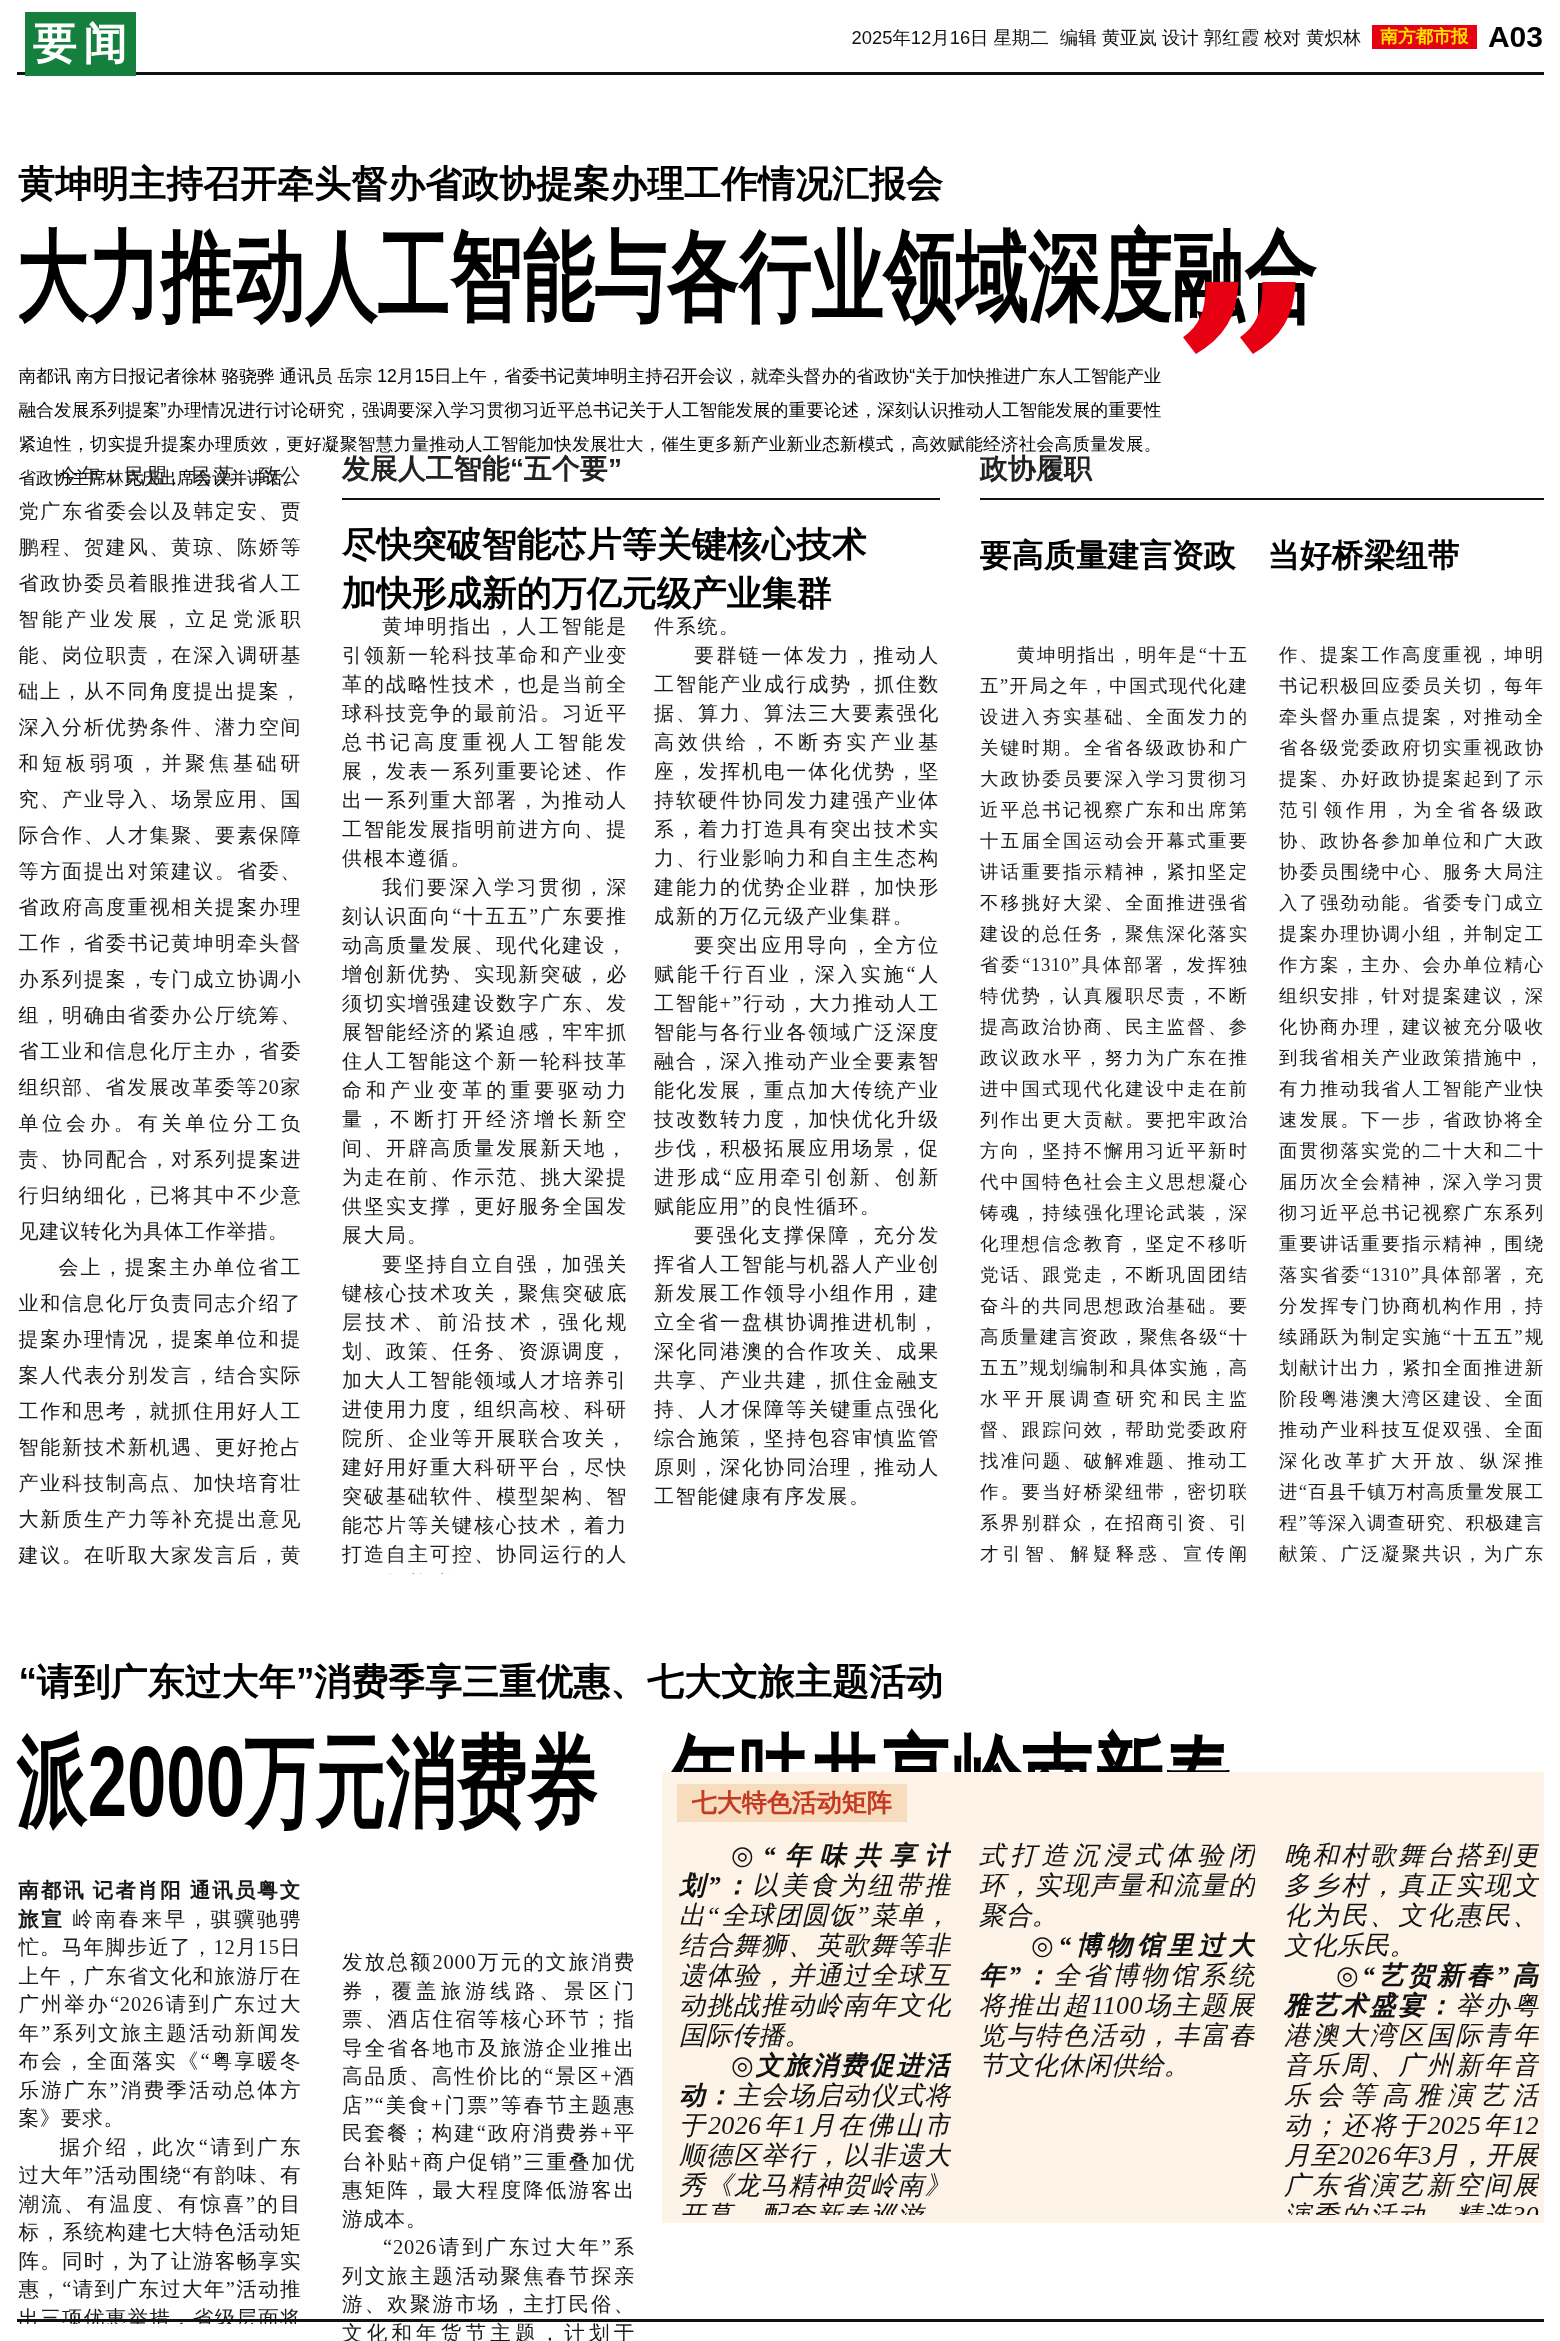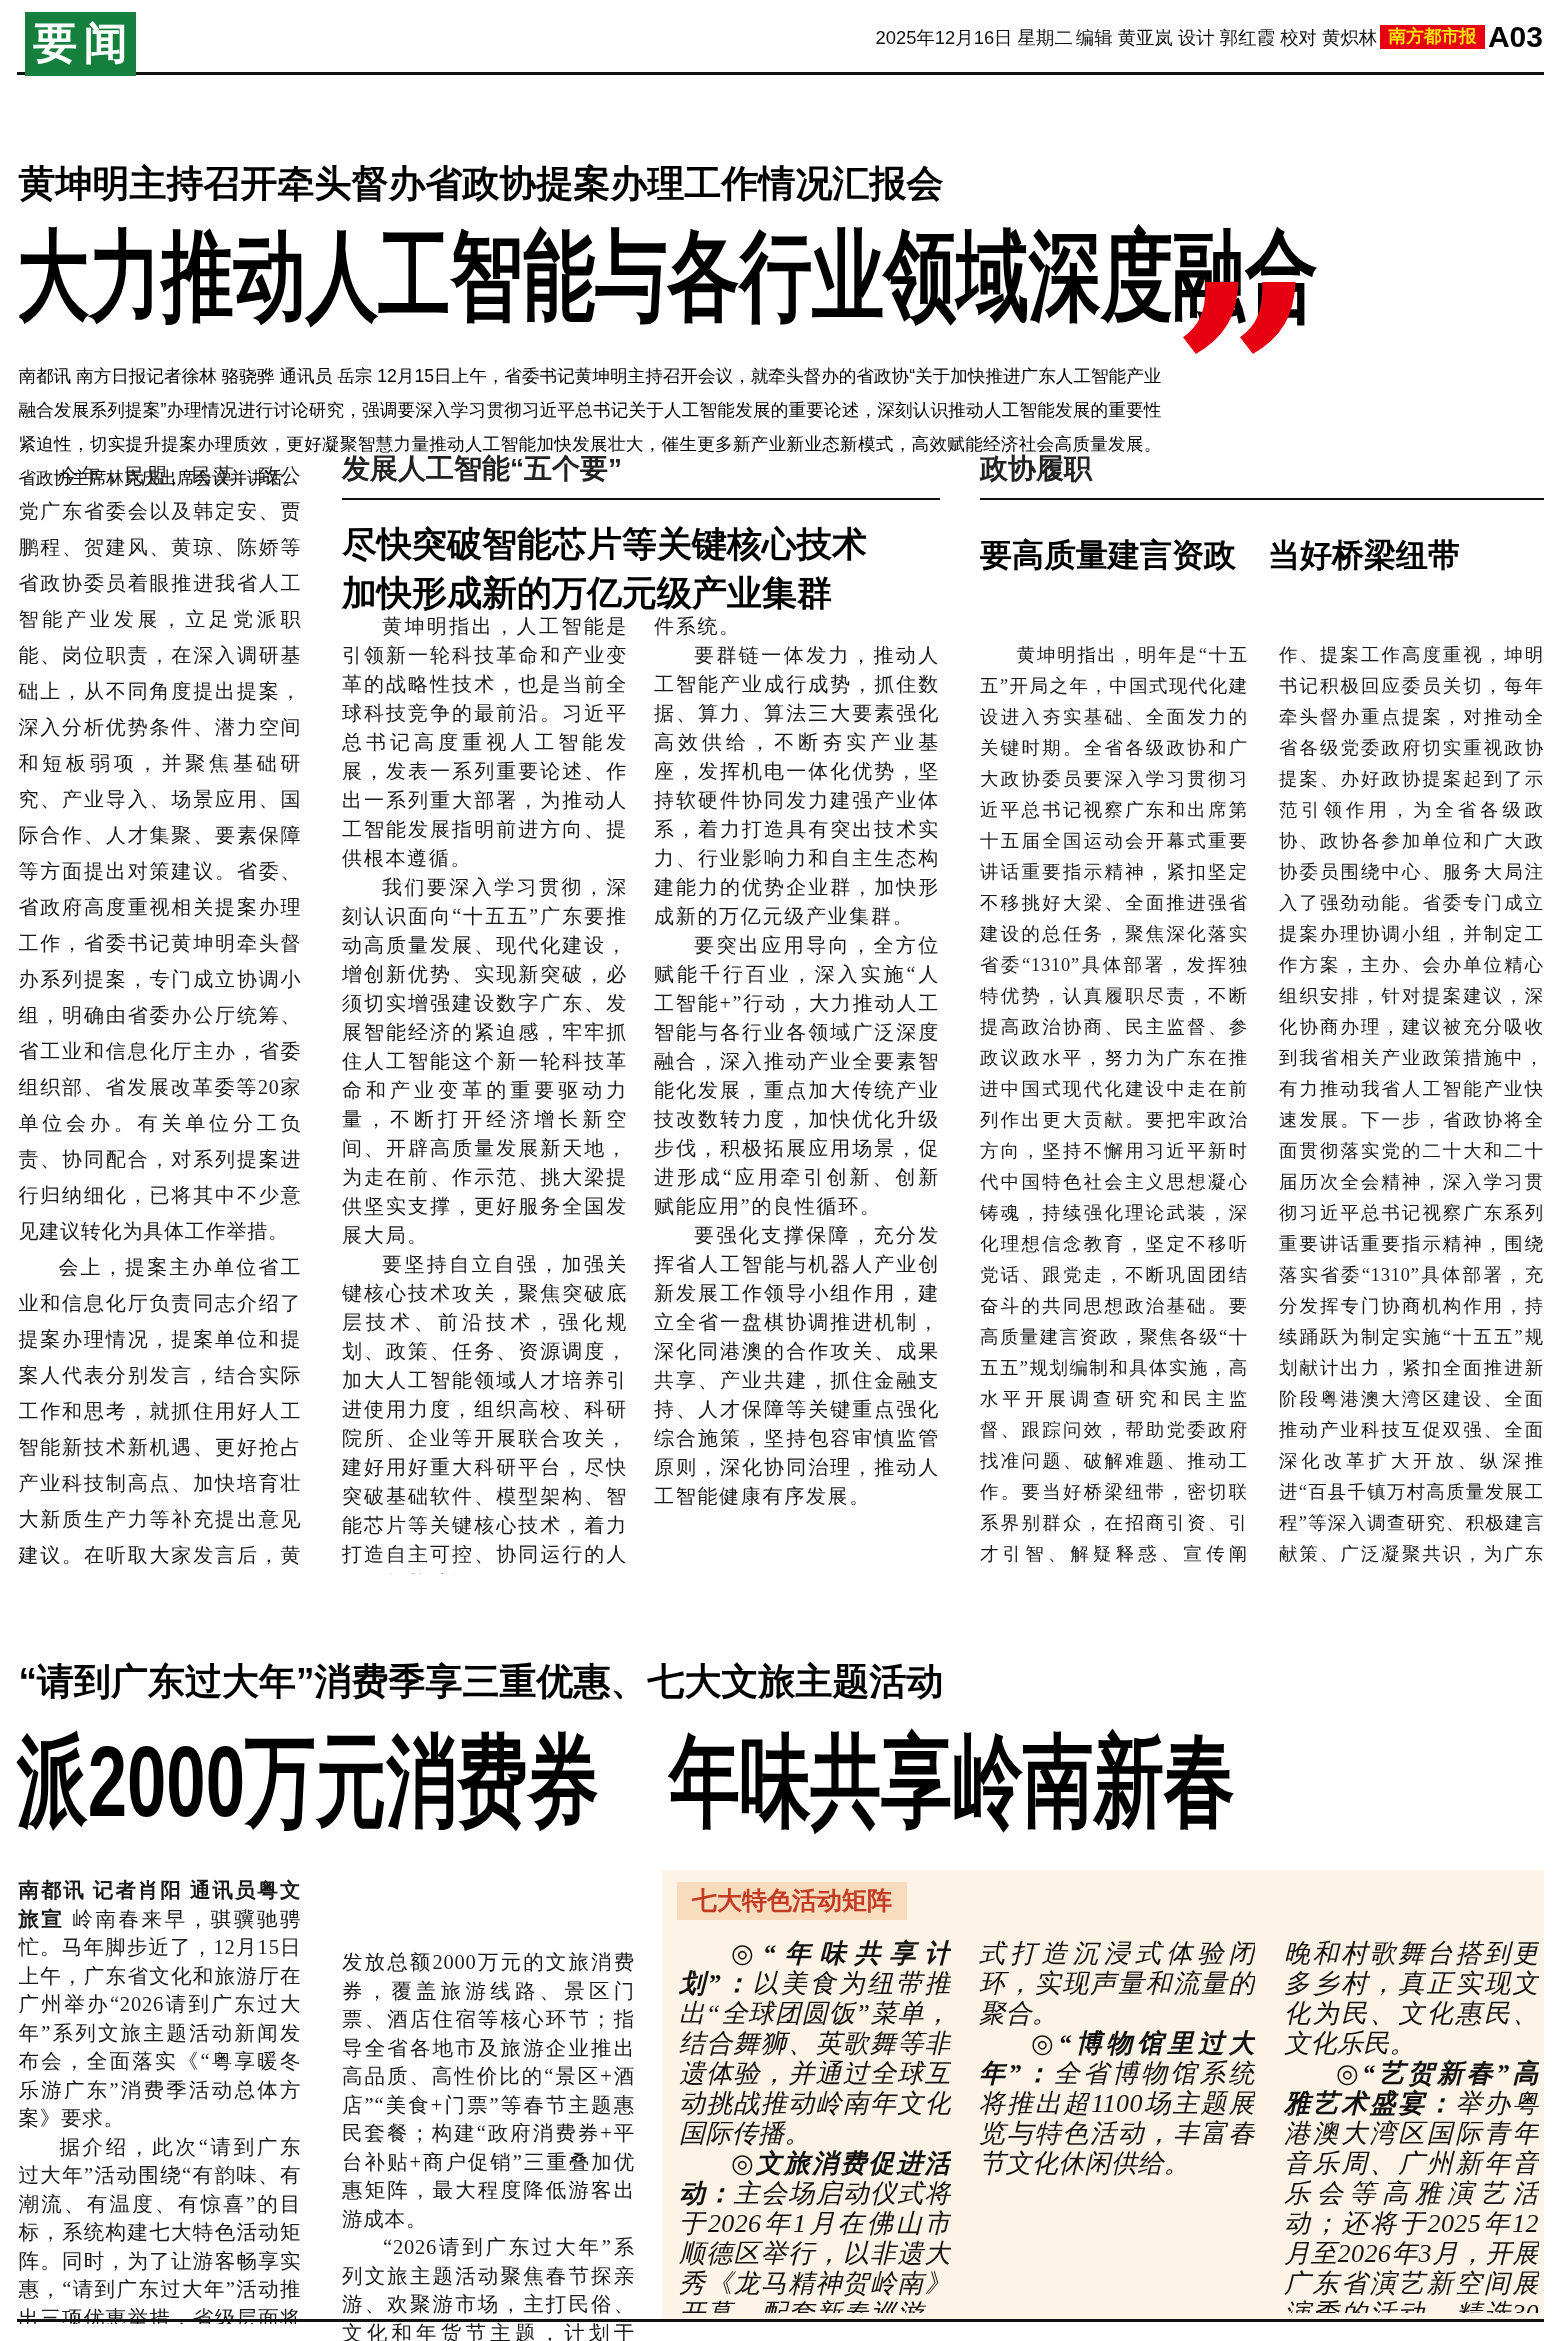--- a/index.html
+++ b/index.html
@@ -16,21 +16,21 @@
   .section-box{
     position:absolute;left:25px;top:11.7px;width:111px;height:64px;
     background:#15803d;display:flex;align-items:center;justify-content:center;
   }
   .section-box span{
     color:#fff;font-family:"Liberation Sans","DejaVu Sans",sans-serif;
     font-weight:bold;font-size:44px;letter-spacing:6.7px;margin-left:6.7px;
   }
   .head-right{
     position:absolute;right:17px;top:20px;height:34px;
-    display:flex;align-items:center;gap:3px;
+    display:flex;align-items:center;gap:11px;
     font-family:"Liberation Sans","DejaVu Sans",sans-serif;
   }
   .dateline{font-size:18.4px;color:#111;}
   .masthead{
     background:#e60012;color:#ffe100;font-weight:bold;font-size:17.6px;
     padding:3.4px 8.4px;line-height:1;font-family:"Liberation Serif","DejaVu Serif",serif;
   }
   .pageno{font-size:30px;font-weight:900;color:#000;}
   
   .kicker1{
@@ -89,21 +89,21 @@
   }
   .headline2{
     position:absolute;left:17px;top:1715px;
     font-family:"Liberation Sans","DejaVu Sans",sans-serif;
     font-weight:900;font-size:101px;color:#000;white-space:nowrap;
     transform:scaleX(0.70);transform-origin:left top;
   }
   .col2a{left:18.4px;top:1876px;width:283px;height:448px;font-size:20.5px;line-height:28.5px;letter-spacing:0.8px;}
   .col2b{left:342px;top:1948px;width:293px;height:448px;font-size:20.5px;line-height:28.5px;letter-spacing:0.8px;}
   .matrix-box{
-    position:absolute;left:662px;top:1870px;width:882px;height:451px;
+    position:absolute;left:662px;top:1772px;width:882px;height:451px;
     background:#fdf3e6;overflow:hidden;
   }
   .matrix-strip{
     position:absolute;left:15px;top:11.7px;
     background:#f7ddbd;color:#c43a22;
     font-family:"Liberation Sans","DejaVu Sans",sans-serif;
     font-weight:700;font-size:25px;padding:6.7px 15px;line-height:1;
   }
   .mcol{
     position:absolute;top:69px;height:374px;overflow:hidden;text-align:justify;

